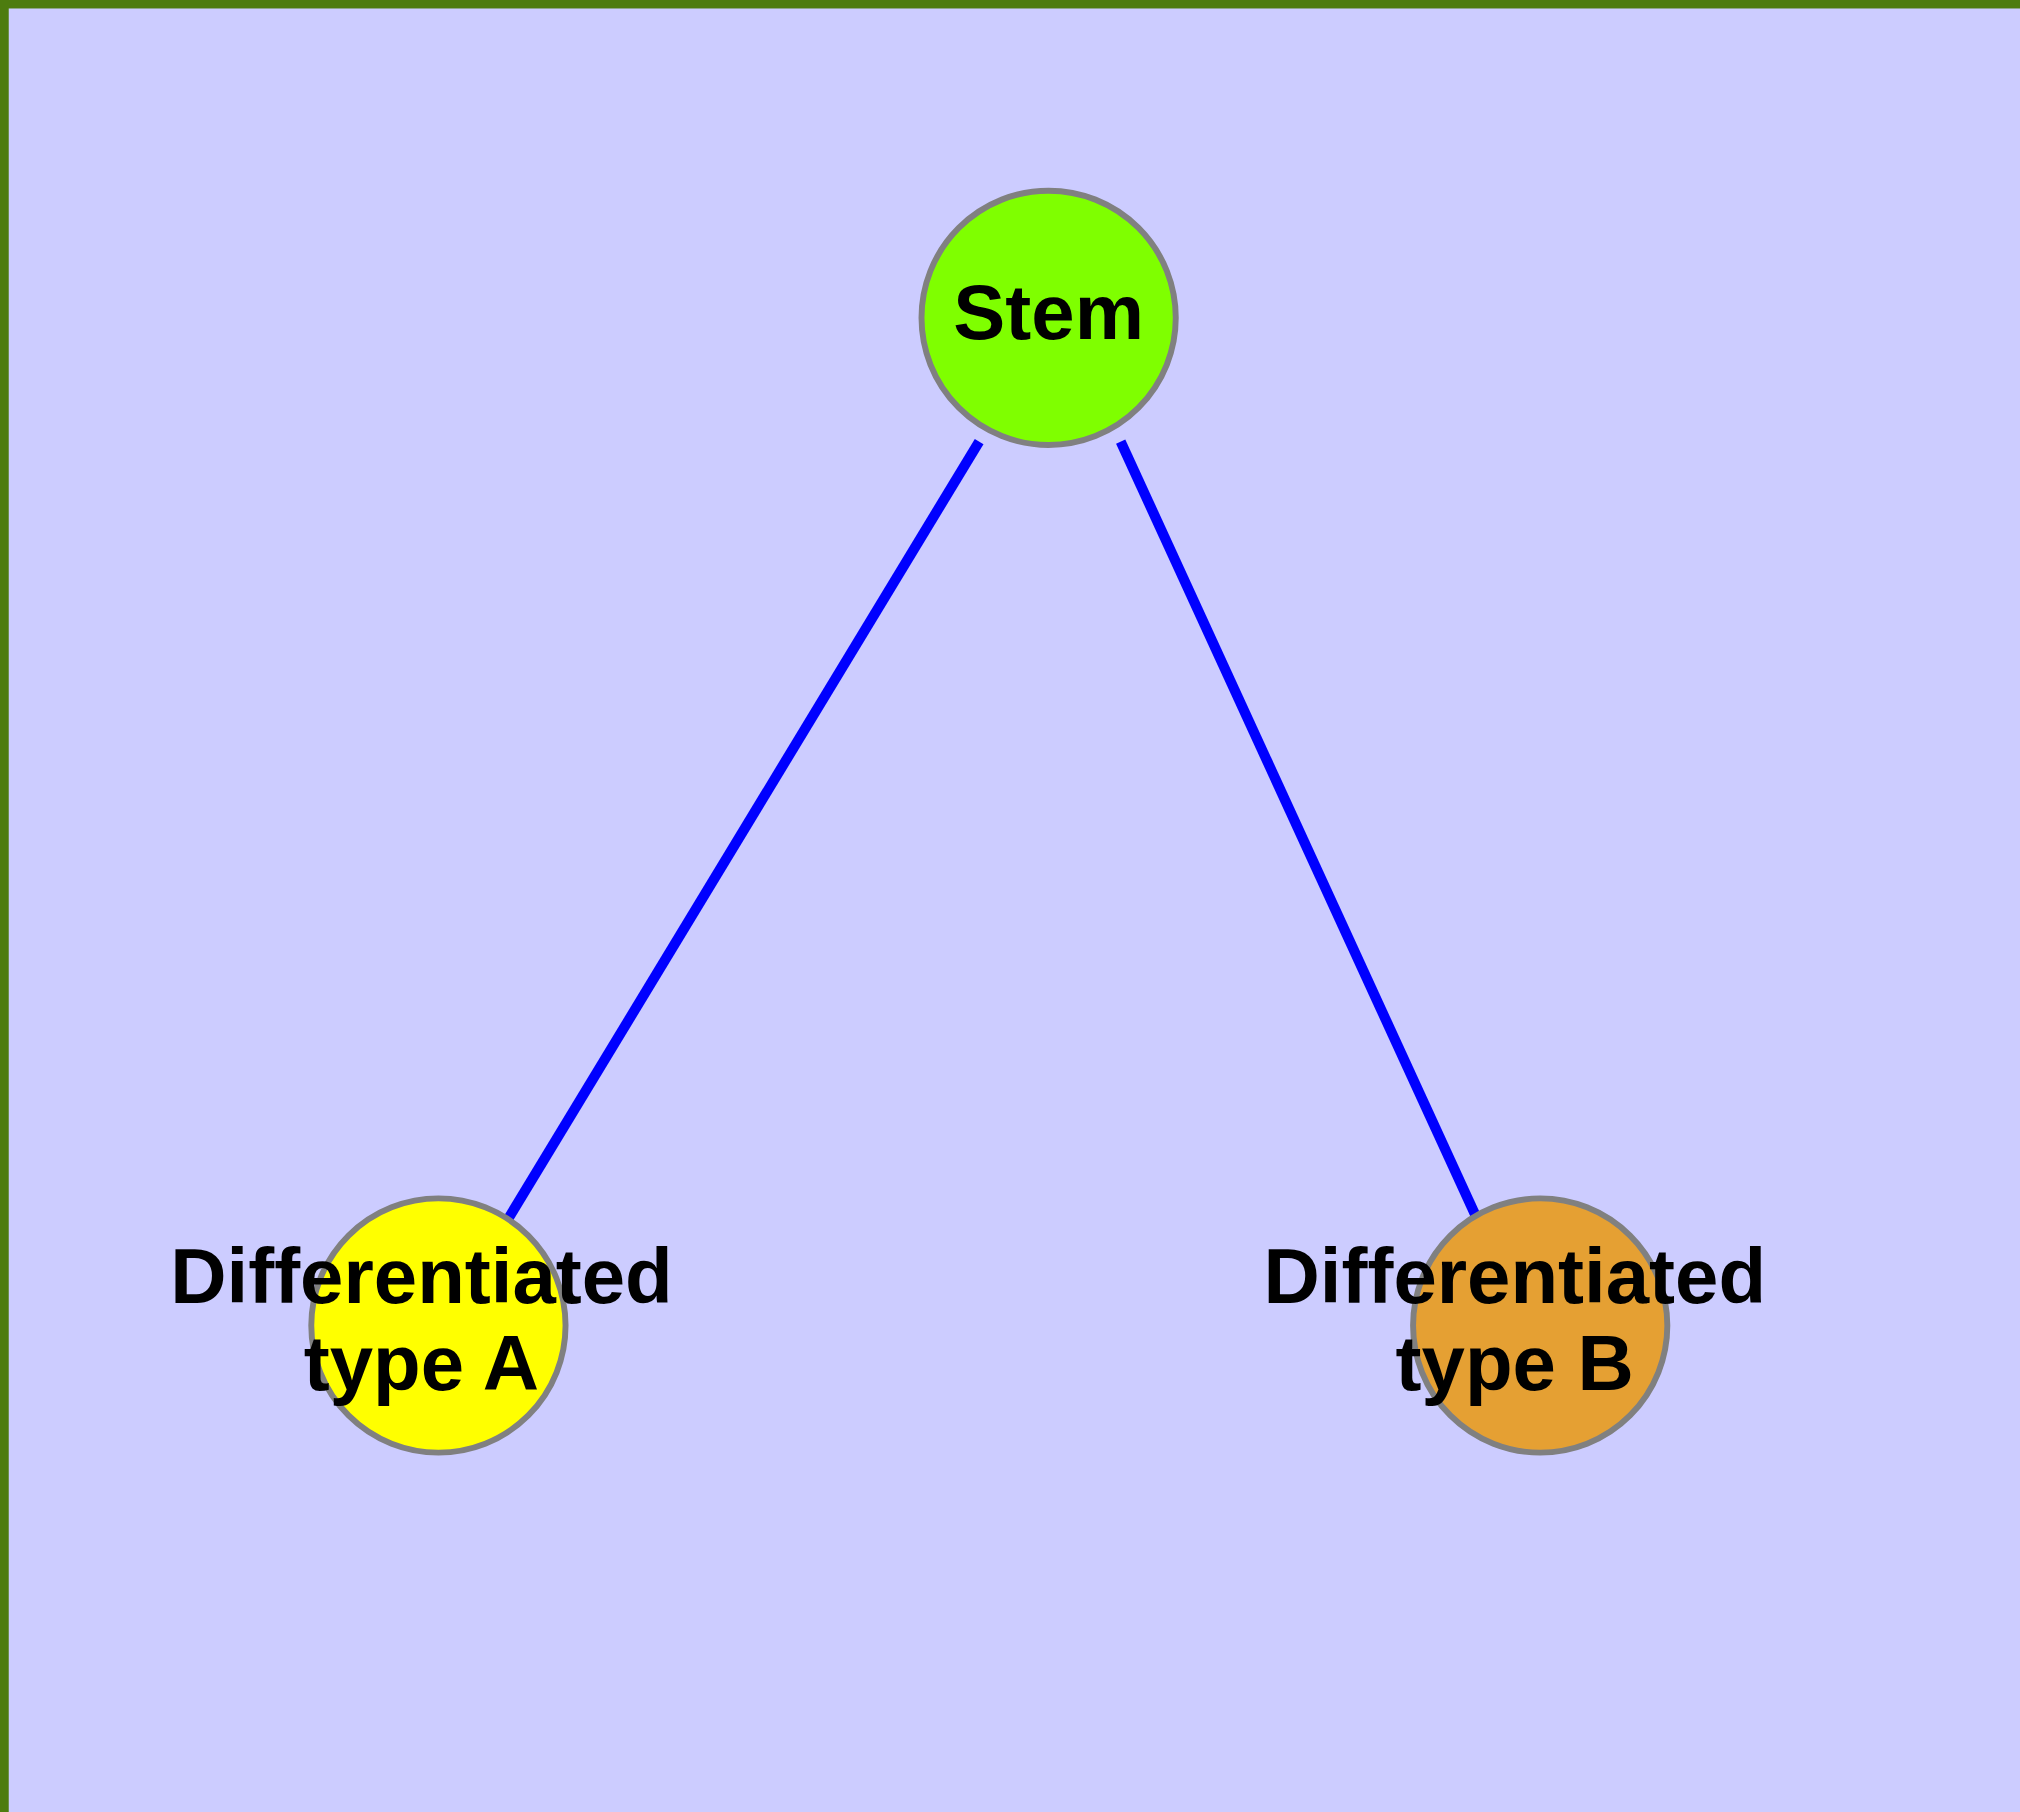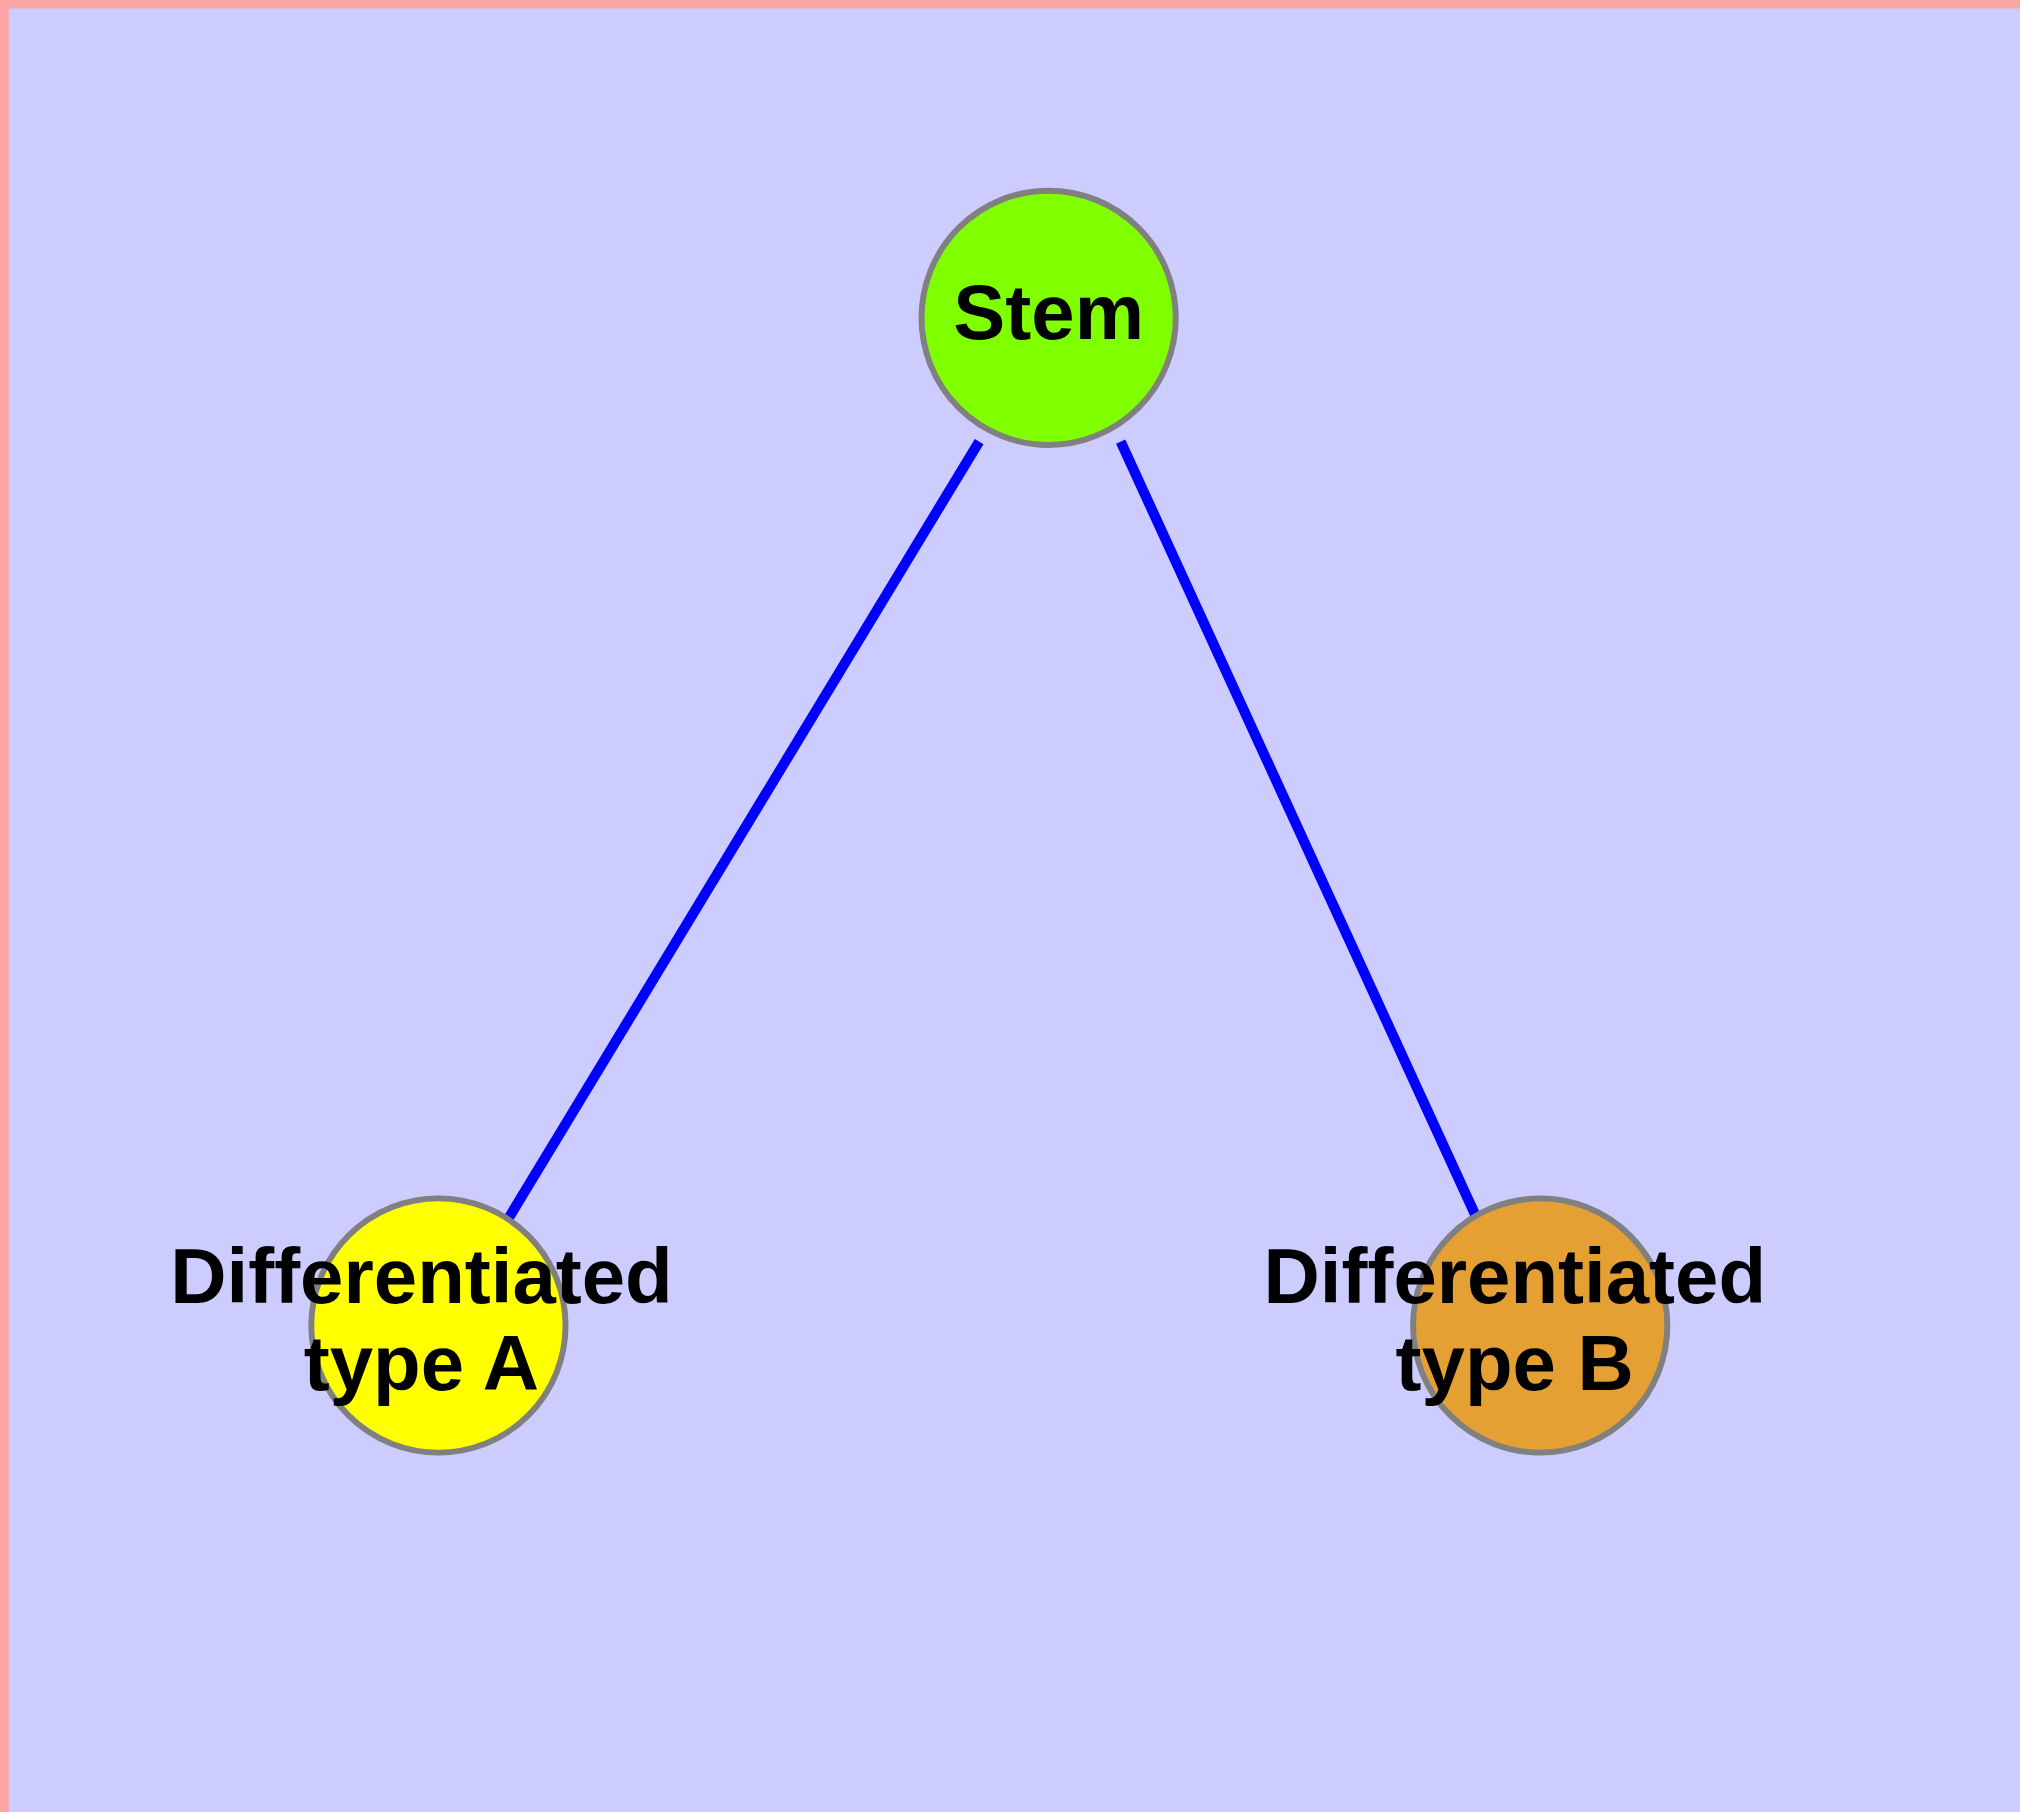--- a/index.html
+++ b/index.html
@@ -29,21 +29,21 @@
     fill: #000000;
     text-anchor: middle;
     dominant-baseline: middle;
     font-family: "Liberation Sans", "DejaVu Sans", sans-serif;
     paint-order: normal;
   }
 </style>
 </head>
 <body style="background: rgb(255, 255, 255);">
 
-<div id="canvas" style="background: #fca5a5;">
+<div id="canvas" style="background: #4d7c0f;">
   <svg id="graph-surface" viewBox="0 0 2384 2138" xmlns="http://www.w3.org/2000/svg">
 
     <rect id="bg-rect" x="10" y="10" width="2374" height="2128" fill="#ccccff"></rect>
 
     <g id="edge-layer">
         <line x1="1155" y1="521" x2="600" y2="1437" stroke="#0000ff" stroke-width="12" stroke-linecap="butt"></line>
         <line x1="1322" y1="521" x2="1742" y2="1437" stroke="#0000ff" stroke-width="12" stroke-linecap="butt"></line>
       </g>
     <g id="node-layer">
         <circle cx="1237" cy="375" r="150" fill="#7fff00" stroke="#808080" stroke-width="7"></circle>

